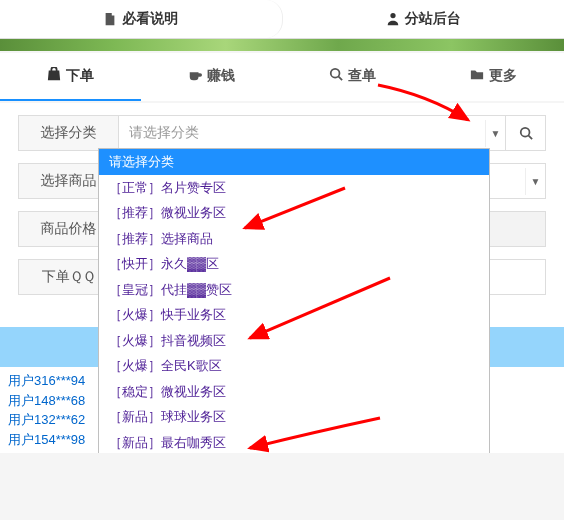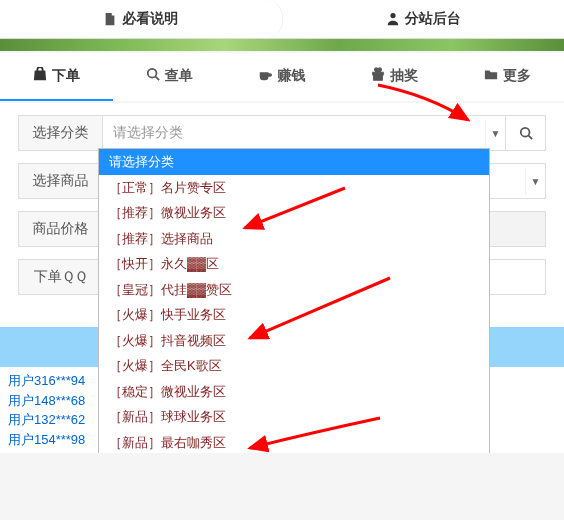--- a/index.html
+++ b/index.html
@@ -10,39 +10,39 @@
   .top-btn:last-child { border-right: none; }
   
   .green-bar { height: 12px; background: linear-gradient(90deg, #5a8f3a 0%, #7db854 20%, #a8d67a 40%, #6fa84c 60%, #8cc563 80%, #5a8f3a 100%); }
   
   .tabs { display: flex; background: #fff; margin-top: 2px; }
   .tab { flex: 1; text-align: center; padding: 14px 0; cursor: pointer; display: flex; align-items: flex-start; justify-content: center; gap: 5px; color: #555; font-weight: bold; }
   .tab.active { border-bottom: 2px solid #1890ff; color: #333; }
   
   .form-area { background: #fff; padding: 12px 18px 20px 18px; margin-top: 2px; position: relative; }
   .form-row { display: flex; margin-bottom: 12px; }
-  .form-label { width: 85px; background: #f7f7f7; border: 1px solid #ddd; padding: 8px 10px; color: #555; text-align: center; }
+  .form-label { width: 101px; background: #f7f7f7; border: 1px solid #ddd; padding: 8px 10px; color: #555; text-align: center; }
   .form-select-wrap { flex: 1; position: relative; border: 1px solid #ddd; border-left: none; display: flex; align-items: center; background: #fff; }
   .form-select-display { flex: 1; padding: 8px 10px; color: #999; }
   .form-select-arrow { width: 20px; text-align: center; color: #666; font-size: 10px; border-left: 1px solid #eee; padding: 8px 4px; }
   .search-btn { width: 40px; border: 1px solid #ddd; border-left: none; display: flex; align-items: center; justify-content: center; cursor: pointer; background: #fff; }
   .form-input-wrap { flex: 1; border: 1px solid #ddd; border-left: none; background: #f3f3f3; }
   .form-input-wrap.white { background: #fff; }
   .form-input-wrap input { width: 100%; padding: 8px 10px; border: none; background: transparent; outline: none; }
   
   .dropdown-list {
     position: absolute;
     top: 45px; left: 98px; width: 392px;
     background: #fff;
     border: 1px solid #c0c0c0;
     z-index: 100;
     max-height: 380px;
     overflow-y: hidden;
   }
-  .dropdown-item { padding: 3px 10px; cursor: pointer; color: #7f1d1d; font-size: 13px; line-height: 1.5; }
+  .dropdown-item { padding: 3px 10px; cursor: pointer; color: #4c1d95; font-size: 13px; line-height: 1.5; }
   .dropdown-item.selected { background: #1e90ff; color: #fff; }
   
   .blue-band { height: 40px; background: #6cc7ff; opacity: 0.7; }
   
   .user-feed { background: #fff; padding: 4px 8px; font-size: 13px; }
   .user-line { color: #0066cc; line-height: 1.5; }
   
   .arrow { position: absolute; z-index: 200; pointer-events: none; }
   
   .icon-svg { width: 14px; height: 14px; display: inline-block; vertical-align: middle; }
@@ -69,35 +69,29 @@
 
 <div class="tabs">
   <div class="tab active">
     <svg class="icon-svg" viewBox="0 0 16 16">
         <path fill="#333" d="M4 4V3a4 4 0 018 0v1h2l1 11H1L2 4h2zm2 0h4V3a2 2 0 00-4 0v1z"></path>
       </svg>
     <span>下单</span>
   </div>
   <div class="tab">
     <svg class="icon-svg" viewBox="0 0 16 16">
-        <path fill="none" stroke="#555" stroke-width="2" d="M7 12A5 5 0 107 2a5 5 0 000 10zm4-1l4 4"></path>
-      </svg>
-    <span>查单</span>
-  </div>
-  <div class="tab">
-    <svg class="icon-svg" viewBox="0 0 16 16">
         <path fill="#555" d="M2 6h10v5a4 4 0 01-4 4H6a4 4 0 01-4-4V6zm10 1h2a2 2 0 010 4h-2"></path>
       </svg>
     <span>赚钱</span>
   </div>
   <div class="tab">
     <svg class="icon-svg" viewBox="0 0 16 16">
-        <path fill="#555" d="M2 6h12v3H2zM3 9h10v6H3zM8 3a2 2 0 00-4 0c0 1 2 3 4 3s4-2 4-3a2 2 0 00-4 0z" stroke="#555" stroke-width="1.2"></path>
+        <path fill="none" stroke="#555" stroke-width="2" d="M7 12A5 5 0 107 2a5 5 0 000 10zm4-1l4 4"></path>
       </svg>
-    <span>抽奖</span>
+    <span>查单</span>
   </div>
   <div class="tab">
     <svg class="icon-svg" viewBox="0 0 16 16">
         <path fill="#555" d="M1 4h5l2 2h7v8H1z"></path>
       </svg>
     <span>更多</span>
   </div>
 </div>
 
 <div class="form-area">

